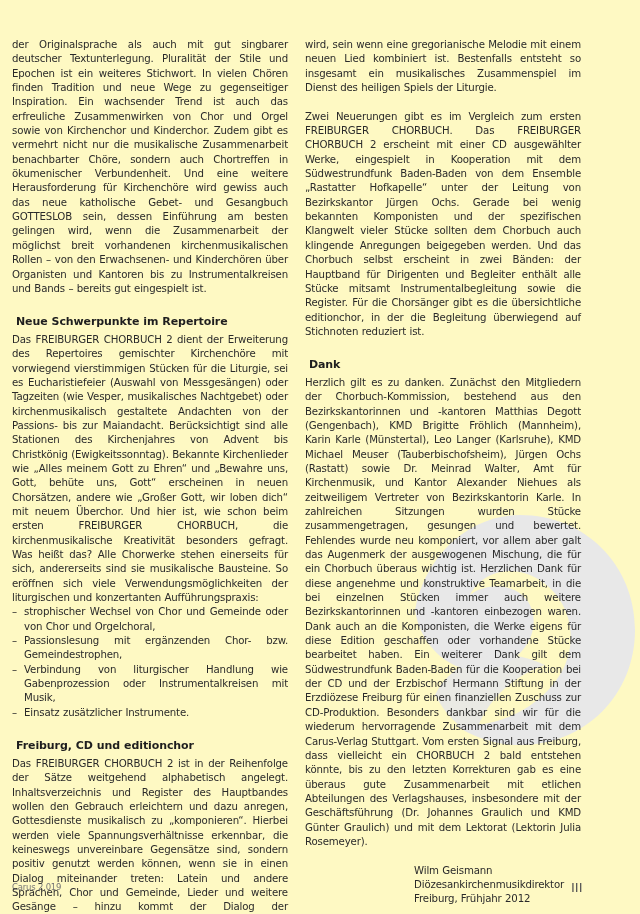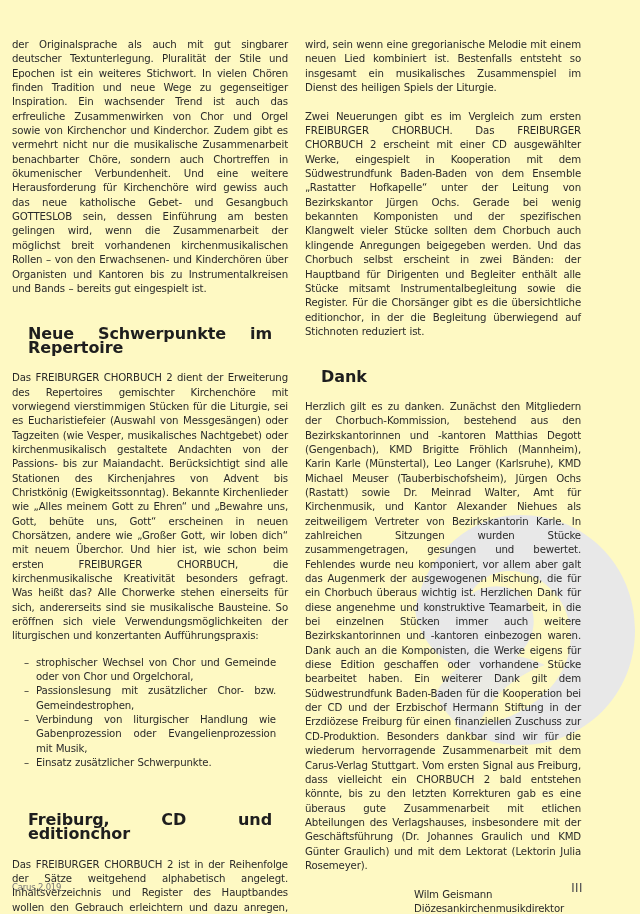--- a/index.html
+++ b/index.html
@@ -6,22 +6,22 @@
   body { width: 640px; height: 914px; position: relative; overflow: hidden;
          font-family: "DejaVu Sans", sans-serif; color: #2a2a2a; }
   .page { position: absolute; left: 0; top: 0; width: 640px; height: 914px; background: #fef9c3; padding-left: 11px; }
   .watermark { position: absolute; left: 395px; top: 505px; width: 250px; height: 250px; z-index: 0; }
   .col { position: absolute; top: 38px; font-size: 10.2px; line-height: 14.35px; z-index: 1;
          text-align: justify; hyphens: manual; letter-spacing: -0.15px; word-spacing: 0.3px; }
   .col-left { left: 12px; width: 276px; }
   .col-right { left: 305px; width: 276px; }
   p { margin: 0; }
   .gap { height: 14.35px; }
-  h3 { margin: 16px; font-size: 16px; line-height: 14.35px; font-weight: bold; color: #1e1e1e; letter-spacing: -0.1px; }
-  ul { list-style: none; margin: 12px; padding: 0; }
+  h3 { margin: 4px; font-size: 11px; line-height: 14.35px; font-weight: bold; color: #1e1e1e; letter-spacing: -0.1px; }
+  ul { list-style: none; margin: 0; padding: 0; }
   ul li { position: relative; padding-left: 12px; }
   ul li::before { content: "–"; position: absolute; left: 0; top: 0; }
   .signature { margin-left: 109px; text-align: left; }
   .footer-left { position: absolute; left: 12px; top: 882px; font-size: 8.5px; color: #777; letter-spacing: -0.2px; }
   .footer-right { position: absolute; left: 571px; top: 880px; font-size: 13px; color: #555; }
 </style>
 </head>
 <body>
 
 <div class="page">
@@ -33,23 +33,23 @@
     </g>
   </svg>
 
   <div class="col col-left">
     <p>der Originalsprache als auch mit gut singbarer deutscher Textunterlegung. Pluralität der Stile und Epochen ist ein weiteres Stichwort. In vielen Chören finden Tradition und neue Wege zu gegenseitiger Inspiration. Ein wachsender Trend ist auch das erfreuliche Zusammenwirken von Chor und Orgel sowie von Kirchenchor und Kinderchor. Zudem gibt es vermehrt nicht nur die musikalische Zusammenarbeit benachbarter Chöre, sondern auch Chortreffen in ökumenischer Verbundenheit. Und eine weitere Herausforderung für Kirchenchöre wird gewiss auch das neue katholische Gebet- und Gesangbuch GOTTESLOB sein, dessen Einführung am besten gelingen wird, wenn die Zusammenarbeit der möglichst breit vorhandenen kirchenmusikalischen Rollen – von den Erwachsenen- und Kinderchören über Organisten und Kantoren bis zu Instrumentalkreisen und Bands – bereits gut eingespielt ist.</p>
     <div class="gap"></div>
     <h3>Neue Schwerpunkte im Repertoire</h3>
     <p>Das FREIBURGER CHORBUCH 2 dient der Erweiterung des Repertoires gemischter Kirchenchöre mit vorwiegend vierstimmigen Stücken für die Liturgie, sei es Eucharistiefeier (Auswahl von Messgesängen) oder Tagzeiten (wie Vesper, musikalisches Nachtgebet) oder kirchenmusikalisch gestaltete Andachten von der Passions- bis zur Maiandacht. Berücksichtigt sind alle Stationen des Kirchenjahres von Advent bis Christkönig (Ewigkeitssonntag). Bekannte Kirchenlieder wie „Alles meinem Gott zu Ehren“ und „Bewahre uns, Gott, behüte uns, Gott“ erscheinen in neuen Chorsätzen, andere wie „Großer Gott, wir loben dich“ mit neuem Überchor. Und hier ist, wie schon beim ersten FREIBURGER CHORBUCH, die kirchenmusikalische Kreativität besonders gefragt. Was heißt das? Alle Chorwerke stehen einerseits für sich, andererseits sind sie musikalische Bausteine. So eröffnen sich viele Verwendungsmöglichkeiten der liturgischen und konzertanten Aufführungspraxis:</p>
     <ul>
       <li>strophischer Wechsel von Chor und Gemeinde oder von Chor und Orgelchoral,</li>
-      <li>Passionslesung mit zusätzlicher Chor- bzw. Gemeindestrophen,</li>
-      <li>Verbindung von liturgischer Handlung wie Gabenprozession oder Evangelienprozession mit Musik,</li>
-      <li>Einsatz zusätzlicher Schwerpunkte.</li>
+      <li>Passionslesung mit ergänzenden Chor- bzw. Gemeindestrophen,</li>
+      <li>Verbindung von liturgischer Handlung wie Gabenprozession oder Instrumentalkreisen mit Musik,</li>
+      <li>Einsatz zusätzlicher Instrumente.</li>
     </ul>
     <div class="gap"></div>
     <h3>Freiburg, CD und editionchor</h3>
     <p>Das FREIBURGER CHORBUCH 2 ist in der Reihenfolge der Sätze weitgehend alphabetisch angelegt. Inhaltsverzeichnis und Register des Hauptbandes wollen den Gebrauch erleichtern und dazu anregen, Gottesdienste musikalisch zu „komponieren“. Hierbei werden viele Spannungsverhältnisse erkennbar, die keineswegs unvereinbare Gegensätze sind, sondern positiv genutzt werden können, wenn sie in einen Dialog miteinander treten: Latein und andere Sprachen, Chor und Gemeinde, Lieder und weitere Gesänge – hinzu kommt der Dialog der kirchenmusikalischen Rollen und Stilrichtungen, der bisweilen auch in einem einzigen Werk erlebbar</p>
   </div>
 
   <div class="col col-right">
     <p>wird, sein wenn eine gregorianische Melodie mit einem neuen Lied kombiniert ist. Bestenfalls entsteht so insgesamt ein musikalisches Zusammenspiel im Dienst des heiligen Spiels der Liturgie.</p>
     <div class="gap"></div>
     <p>Zwei Neuerungen gibt es im Vergleich zum ersten FREIBURGER CHORBUCH. Das FREIBURGER CHORBUCH 2 erscheint mit einer CD ausgewählter Werke, eingespielt in Kooperation mit dem Südwestrundfunk Baden-Baden von dem Ensemble „Rastatter Hofkapelle“ unter der Leitung von Bezirkskantor Jürgen Ochs. Gerade bei wenig bekannten Komponisten und der spezifischen Klangwelt vieler Stücke sollten dem Chorbuch auch klingende Anregungen beigegeben werden. Und das Chorbuch selbst erscheint in zwei Bänden: der Hauptband für Dirigenten und Begleiter enthält alle Stücke mitsamt Instrumentalbegleitung sowie die Register. Für die Chorsänger gibt es die übersichtliche editionchor, in der die Begleitung überwiegend auf Stichnoten reduziert ist.</p>

